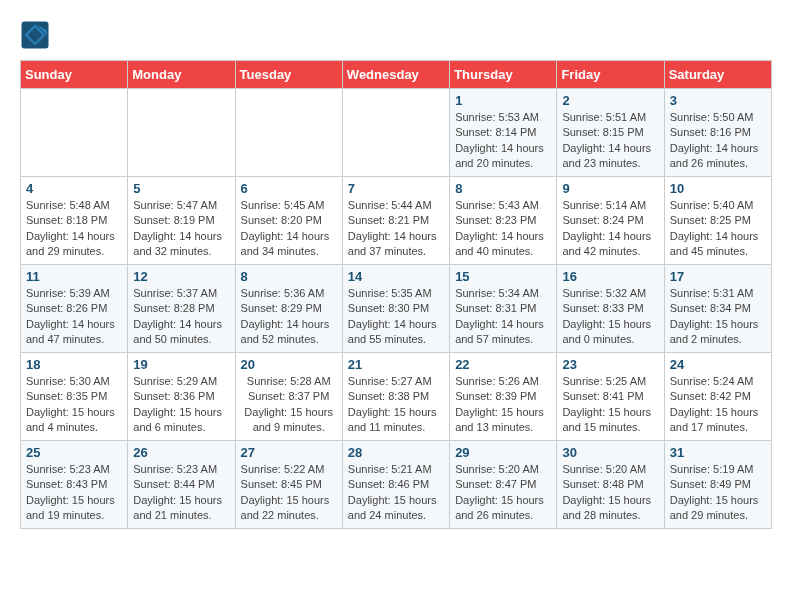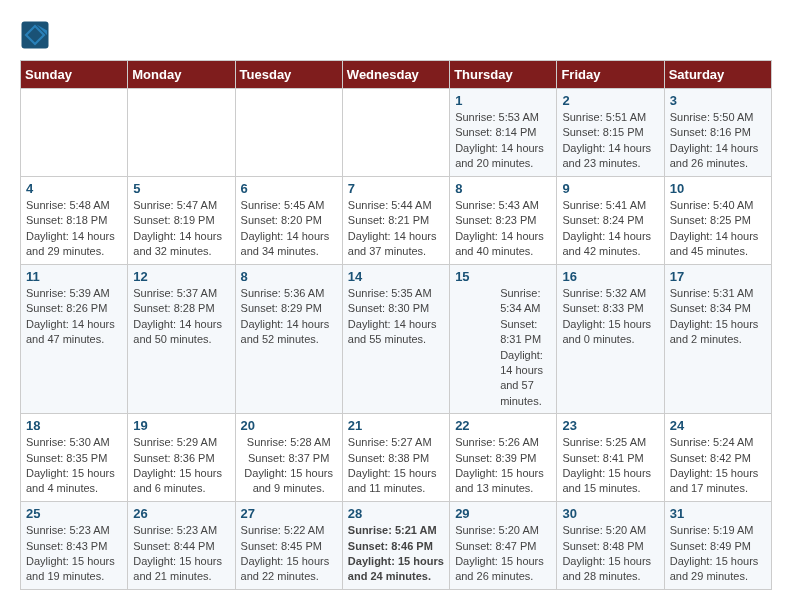--- a/index.html
+++ b/index.html
@@ -45,21 +45,21 @@
     .location-title {
       font-size: 16px;
       color: #333;
     }
     table {
       width: 100%;
       border-collapse: collapse;
       table-layout: fixed;
     }
     thead tr th {
-      background-color: #7f1d1d;
+      background-color: #ef4444;
       color: #fff;
       font-size: 13px;
       font-weight: bold;
       padding: 6px 4px;
       text-align: left;
       border: 1px solid #ccc;
     }
     tbody tr td {
       vertical-align: top;
       border: 1px solid #ccc;
@@ -183,21 +183,21 @@
         </td>
         <td>
           <span class="day-number">8</span>
           <div class="day-info" style="white-space: pre-line;">Sunrise: 5:43 AM
 Sunset: 8:23 PM
 Daylight: 14 hours
 and 40 minutes.</div>
         </td>
         <td>
           <span class="day-number">9</span>
-          <div class="day-info" style="white-space: pre-line;">Sunrise: 5:41 AM
+          <div class="day-info" style="white-space: pre-line;">Sunrise: 5:14 AM
 Sunset: 8:24 PM
 Daylight: 14 hours
 and 42 minutes.</div>
         </td>
         <td>
           <span class="day-number">10</span>
           <div class="day-info" style="white-space: pre-line;">Sunrise: 5:40 AM
 Sunset: 8:25 PM
 Daylight: 14 hours
 and 45 minutes.</div>
@@ -227,21 +227,21 @@
         </td>
         <td>
           <span class="day-number">14</span>
           <div class="day-info" style="white-space: pre-line;">Sunrise: 5:35 AM
 Sunset: 8:30 PM
 Daylight: 14 hours
 and 55 minutes.</div>
         </td>
         <td>
           <span class="day-number">15</span>
-          <div class="day-info" style="white-space: pre-line; margin-left: 45px;">Sunrise: 5:34 AM
+          <div class="day-info" style="white-space: pre-line;">Sunrise: 5:34 AM
 Sunset: 8:31 PM
 Daylight: 14 hours
 and 57 minutes.</div>
         </td>
         <td>
           <span class="day-number">16</span>
           <div class="day-info" style="white-space: pre-line;">Sunrise: 5:32 AM
 Sunset: 8:33 PM
 Daylight: 15 hours
 and 0 minutes.</div>
@@ -322,21 +322,21 @@
         </td>
         <td>
           <span class="day-number">27</span>
           <div class="day-info" style="white-space: pre-line;">Sunrise: 5:22 AM
 Sunset: 8:45 PM
 Daylight: 15 hours
 and 22 minutes.</div>
         </td>
         <td>
           <span class="day-number">28</span>
-          <div class="day-info" style="white-space: pre-line; font-weight: bold;">Sunrise: 5:21 AM
+          <div class="day-info" style="white-space: pre-line;">Sunrise: 5:21 AM
 Sunset: 8:46 PM
 Daylight: 15 hours
 and 24 minutes.</div>
         </td>
         <td>
           <span class="day-number">29</span>
           <div class="day-info" style="white-space: pre-line;">Sunrise: 5:20 AM
 Sunset: 8:47 PM
 Daylight: 15 hours
 and 26 minutes.</div>

